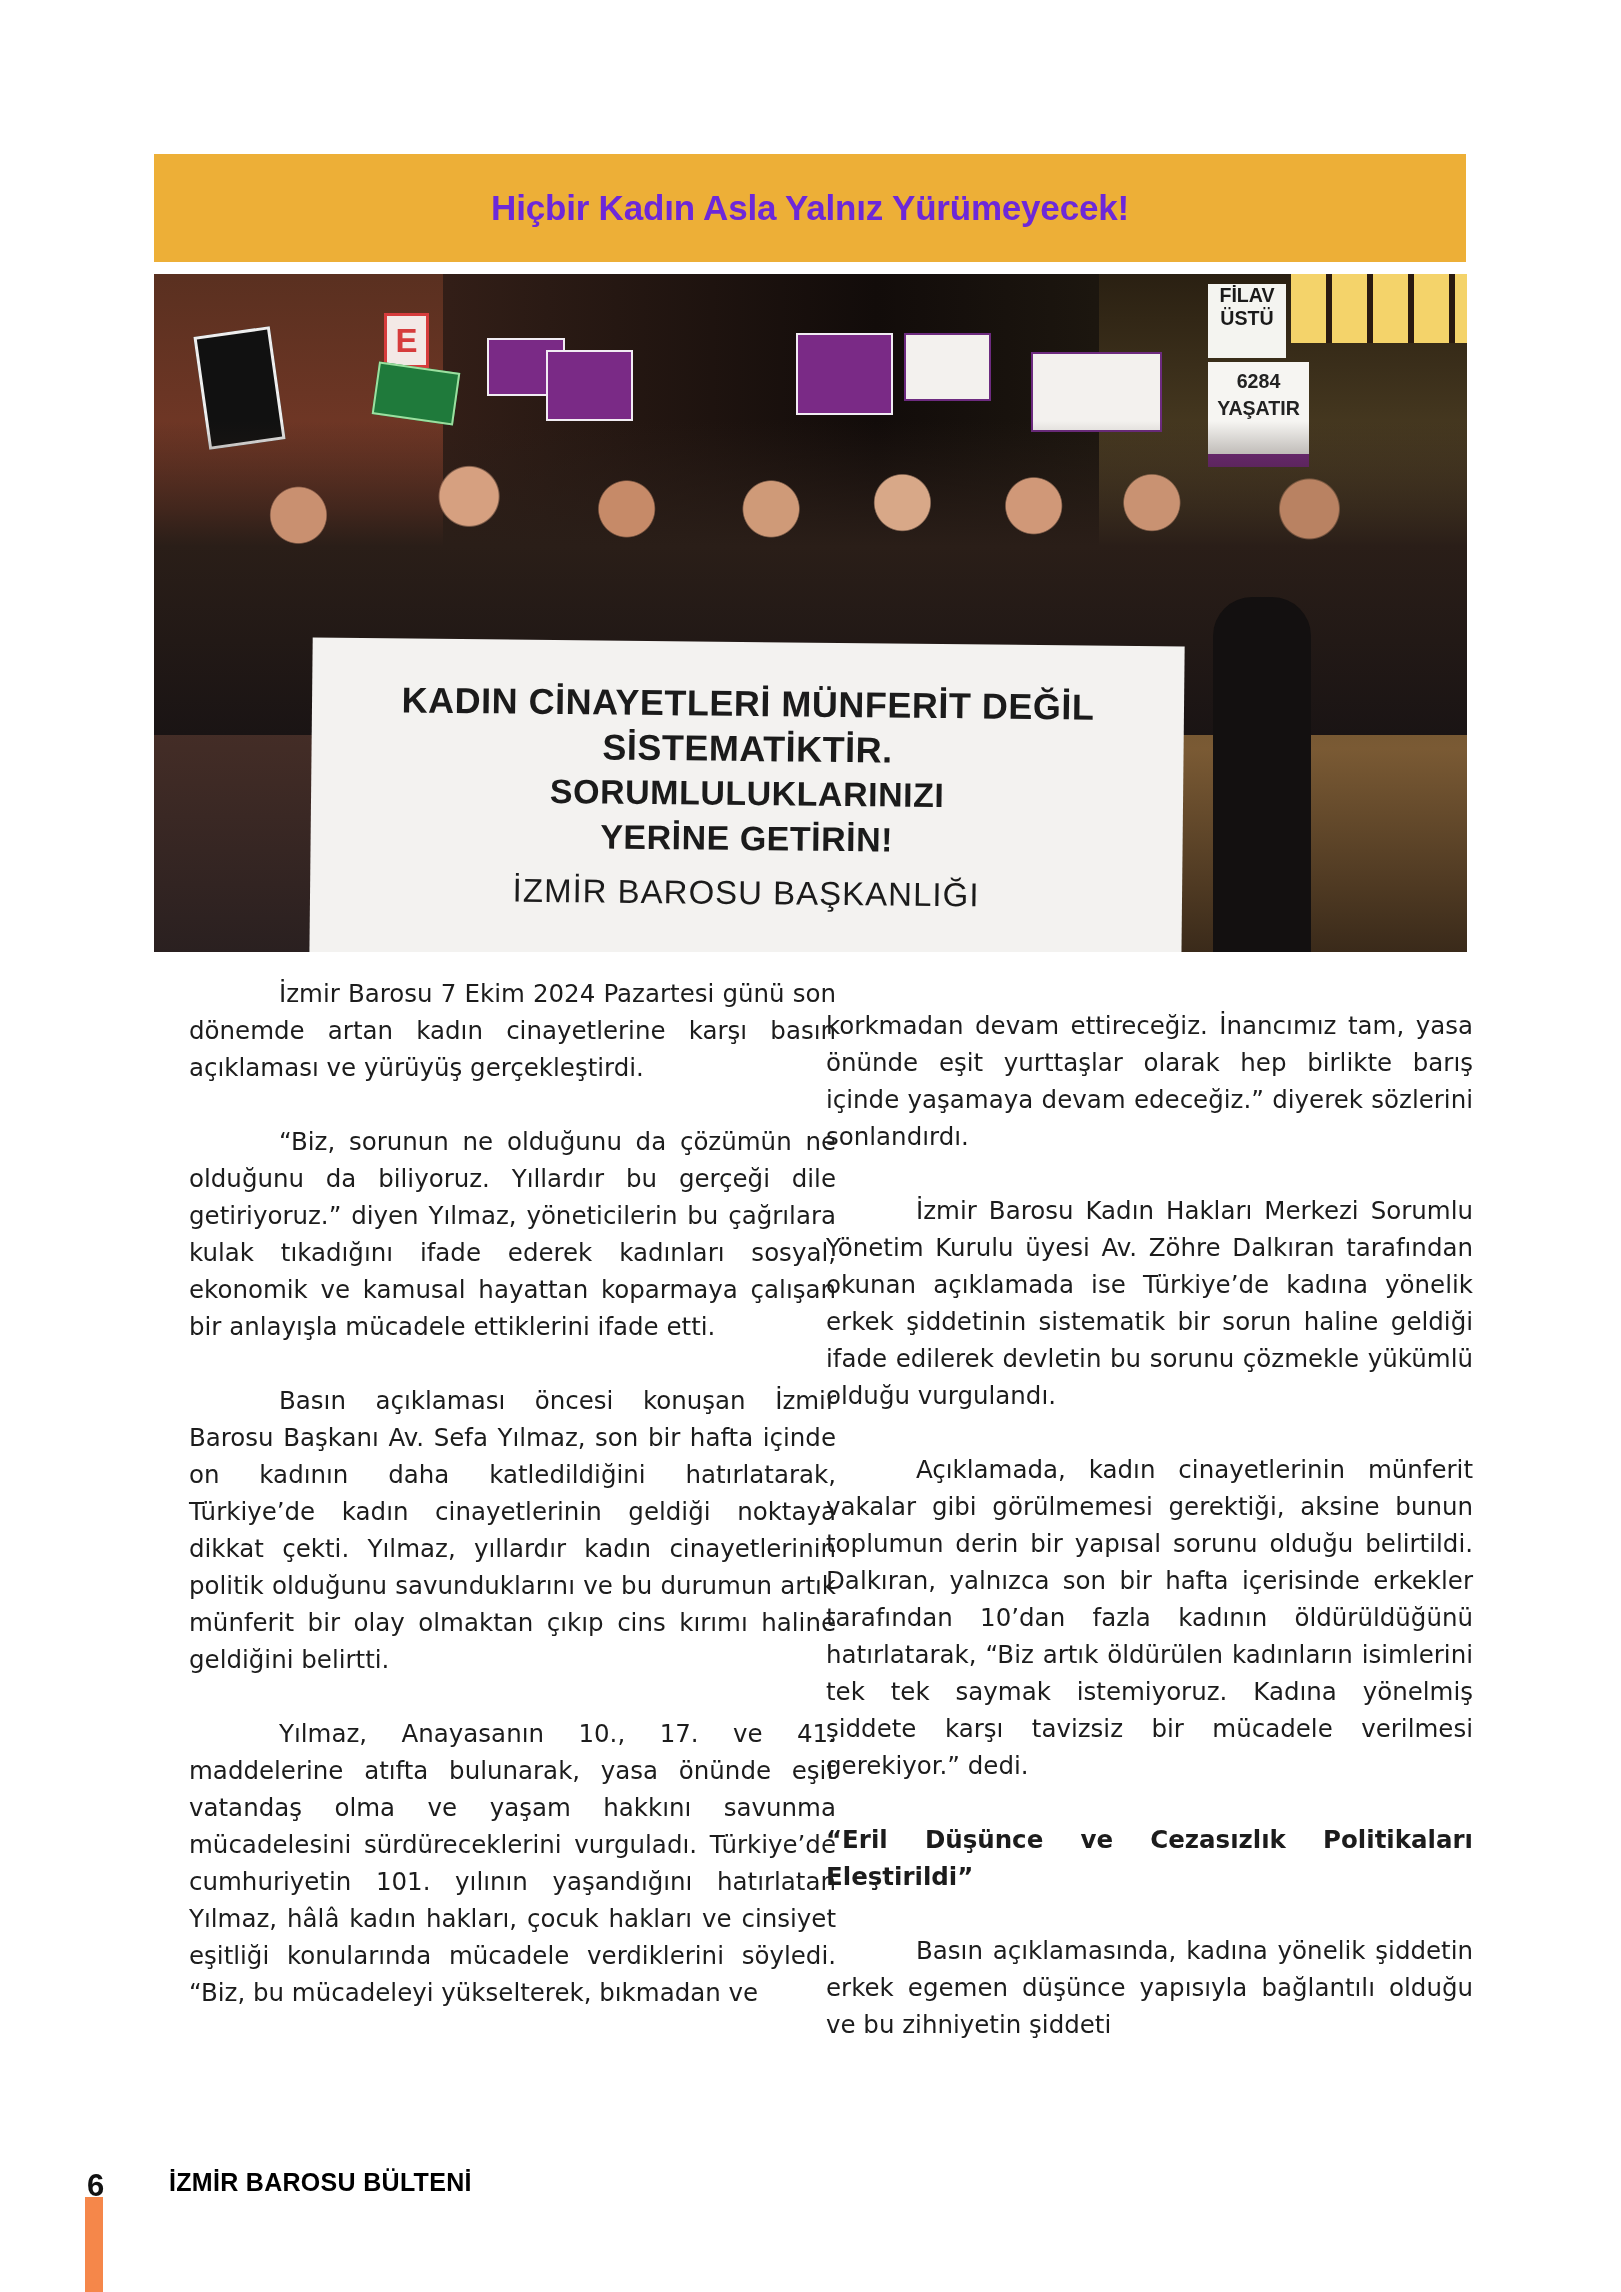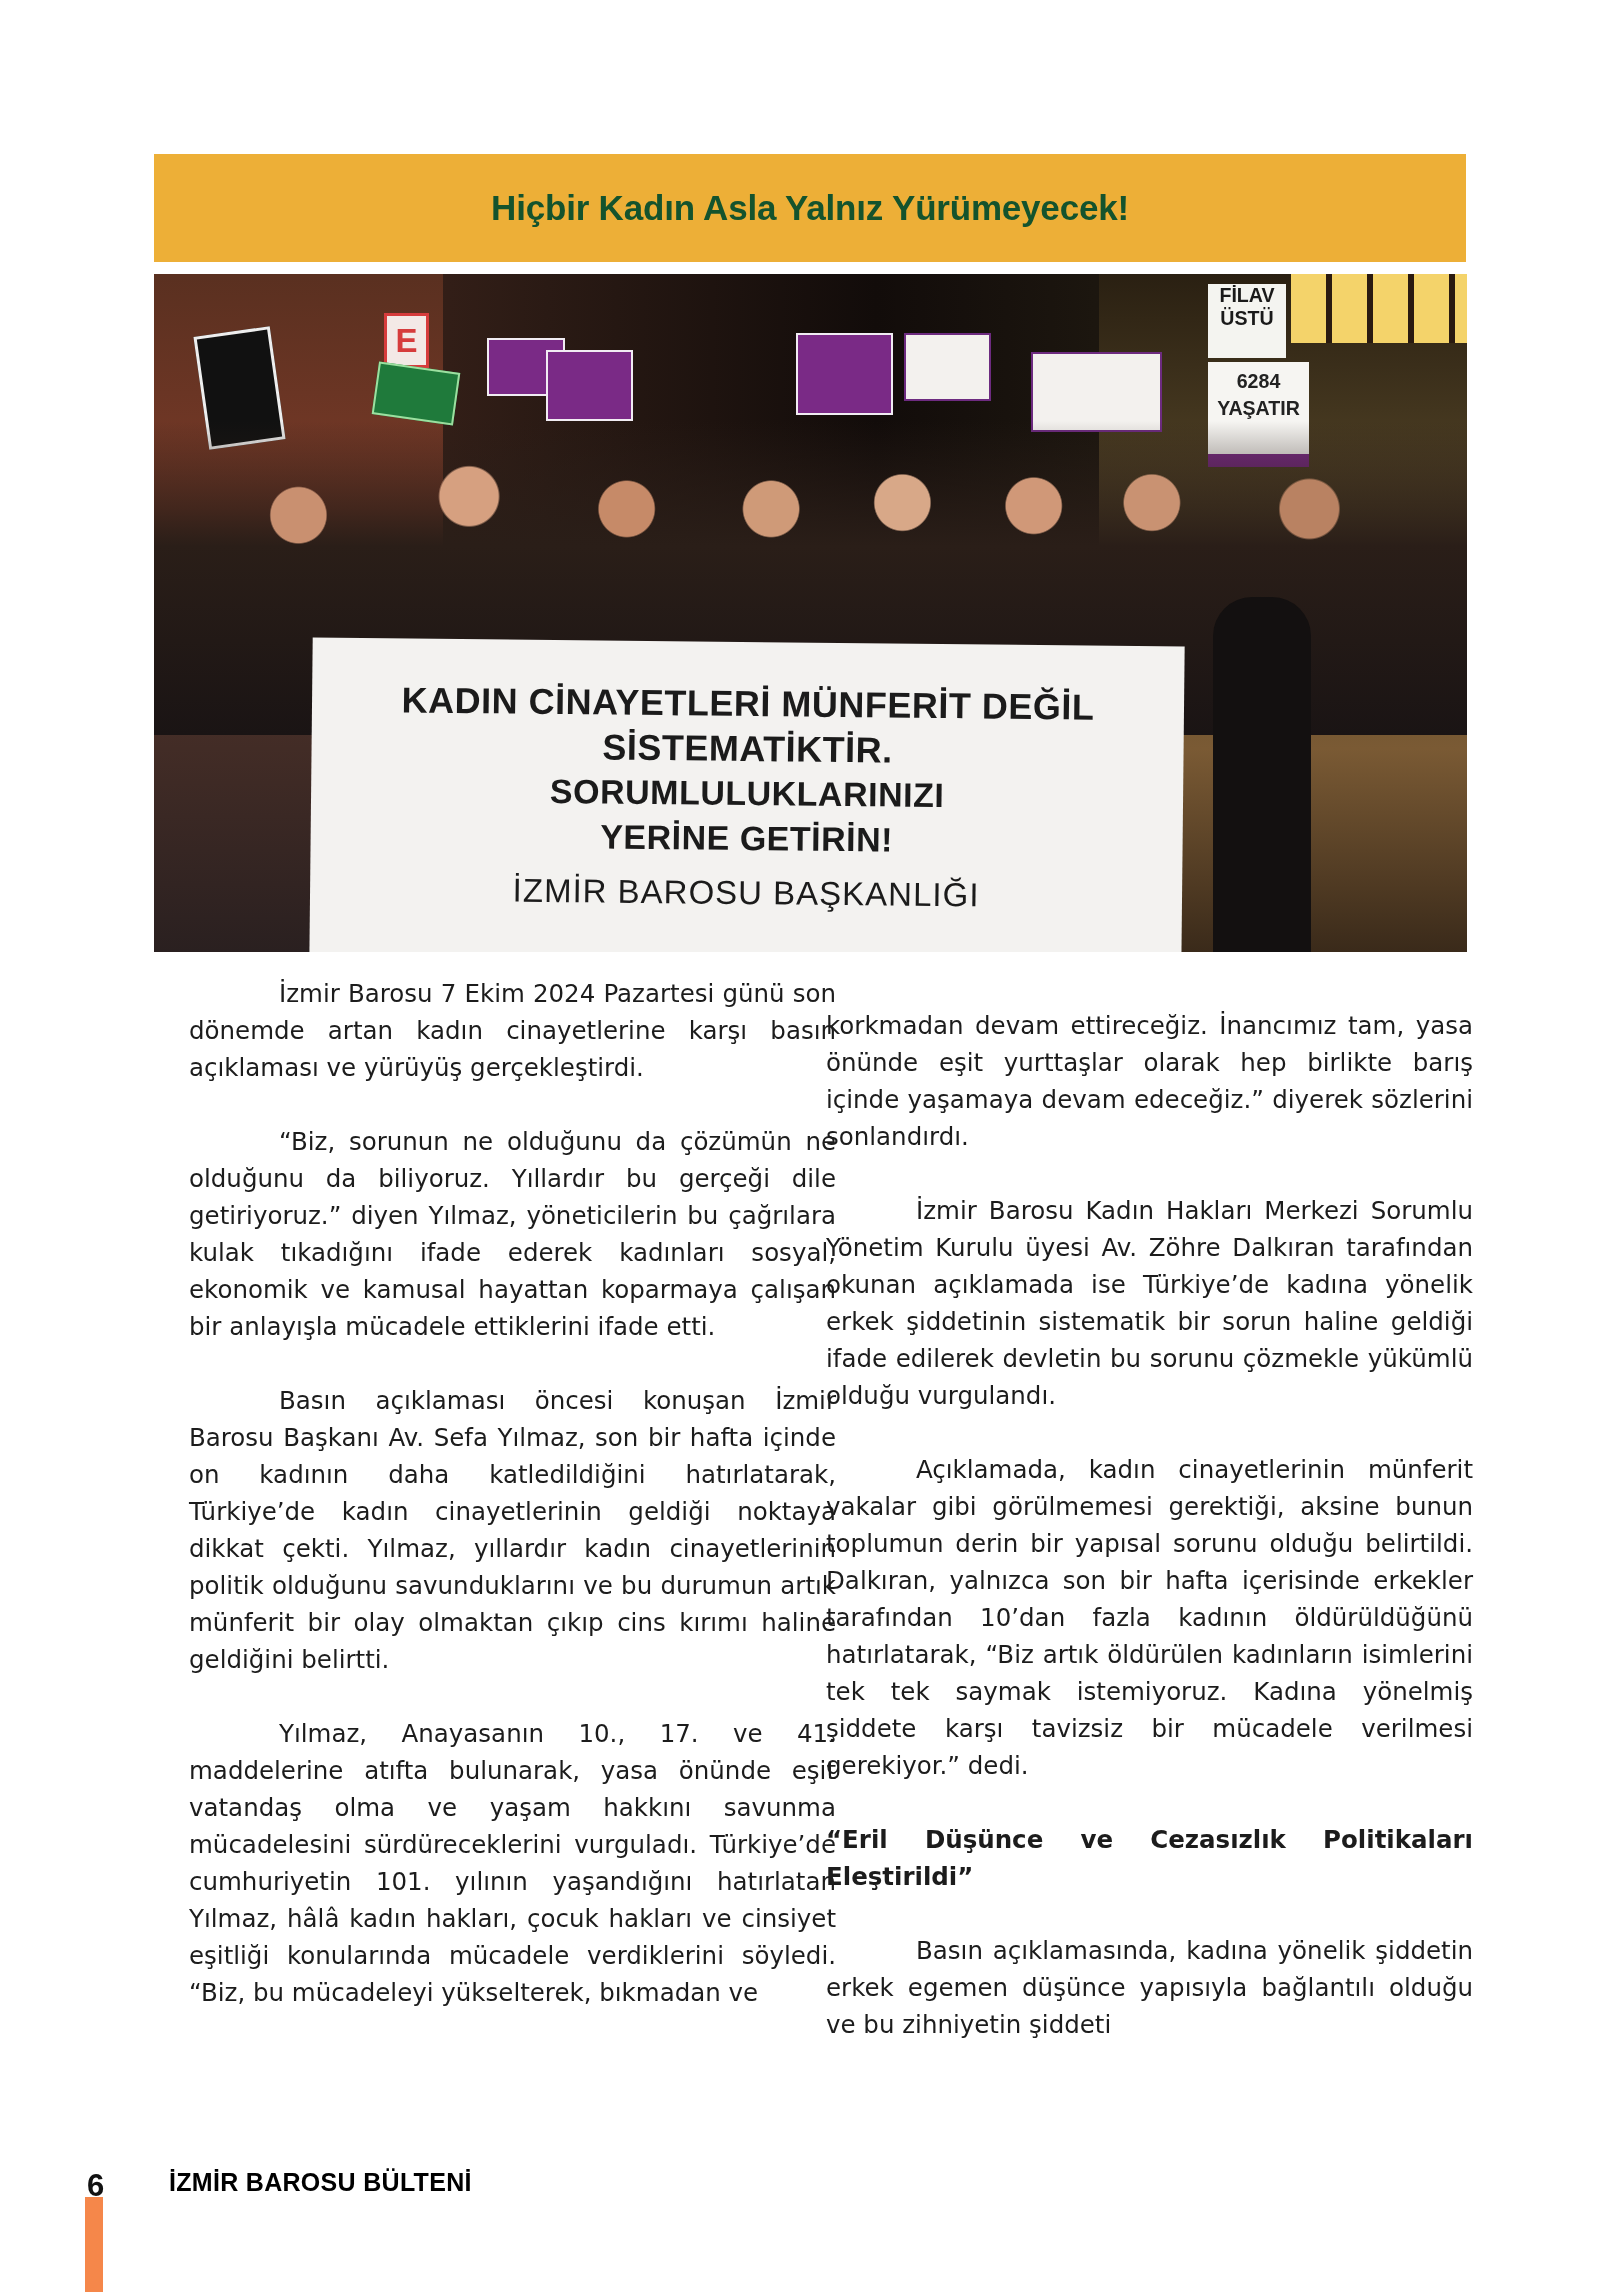--- a/index.html
+++ b/index.html
@@ -2,21 +2,21 @@
 <html><head>
 <meta charset="utf-8">
 <style>
   html, body { margin: 0; padding: 0; background: #ffffff; }
   body { width: 1621px; height: 2293px; position: relative; overflow: hidden;
          font-family: "DejaVu Sans", "Liberation Sans", sans-serif; color: #1a1a1a; }
 
   .title-band { position: absolute; left: 154px; top: 154px; width: 1312px; height: 108px;
                 background: #edaf37; display: flex; align-items: center; justify-content: center; }
   .title-band h1 { margin: 8px; font-family: "Liberation Sans", sans-serif; font-weight: 700;
-                   font-size: 35px; color: #14532d; letter-spacing: -0.2px; }
+                   font-size: 35px; color: #6d28d9; letter-spacing: -0.2px; }
 
   .photo { position: absolute; left: 154px; top: 274px; width: 1313px; height: 678px; overflow: hidden;
            background: linear-gradient(180deg, #1b120c 0%, #3a2616 40%, #5a3a22 70%, #2a1d14 100%); }
   .photo .sky { position: absolute; left: 0; top: 0; width: 100%; height: 40%;
                 background: linear-gradient(90deg, #4a2a20 0%, #2a1a14 30%, #120c0a 55%, #1e1810 75%, #3a2c18 100%); }
   .photo .left-shop { position: absolute; left: 0; top: 0; width: 22%; height: 100%;
                       background: linear-gradient(180deg, #5a3020 0%, #7a3a28 35%, #4a3028 60%, #2a2020 100%); }
   .photo .right-shop { position: absolute; right: 0; top: 0; width: 28%; height: 100%;
                        background: linear-gradient(180deg, #2a2012 0%, #5a4a2a 40%, #7a5a34 70%, #3a2a1a 100%); }
   .photo .sign-e { position: absolute; left: 230px; top: 39px; width: 39px; height: 49px; background: #f3e9e6;

